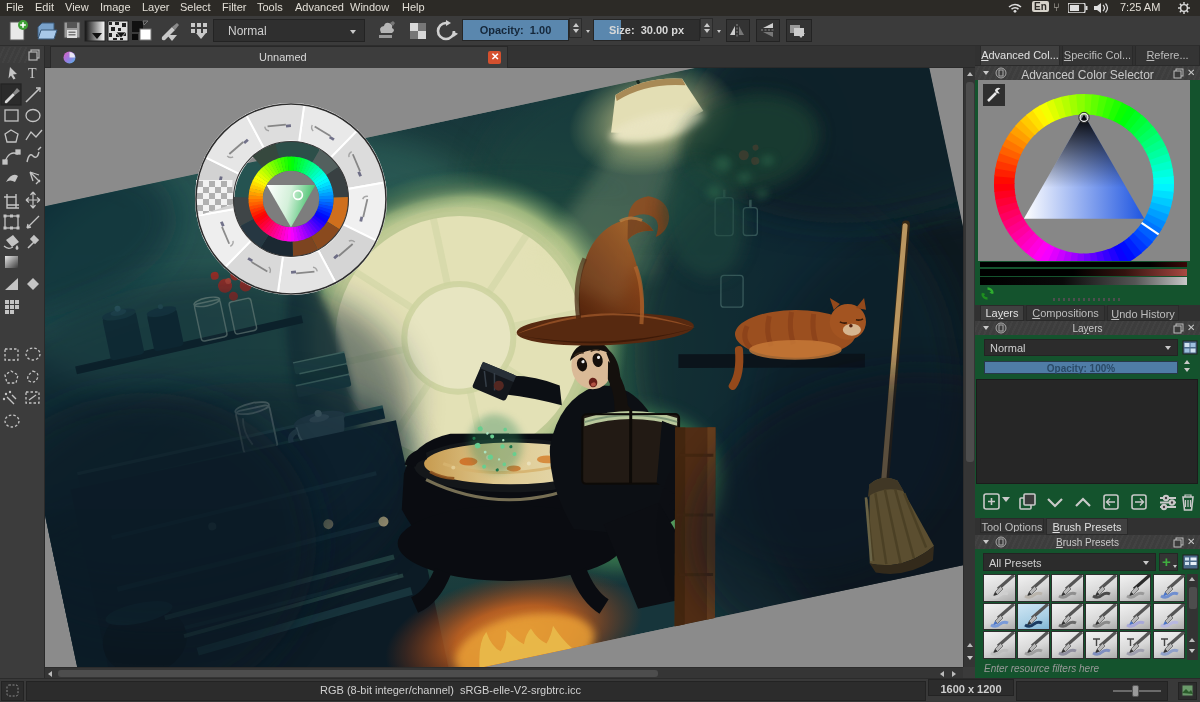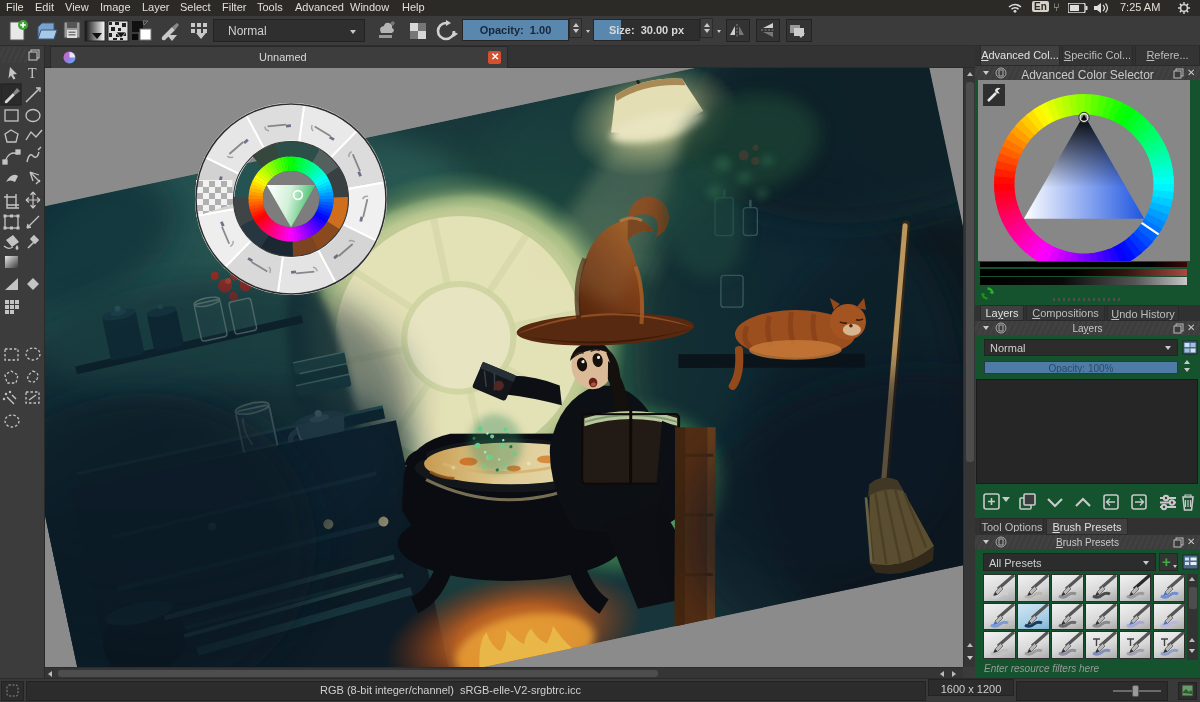--- a/index.html
+++ b/index.html
@@ -1000,21 +1000,21 @@
     </div>
 <svg style="position:absolute;left:207px;top:294px" width="16" height="17" viewBox="0 0 16 17">
       <rect x="1" y="2" width="14" height="13" fill="#4a6a8a" stroke="#222"></rect>
       <rect x="2.5" y="4" width="5" height="4" fill="#cfe0ef"></rect>
       <rect x="8.5" y="4" width="5" height="4" fill="#9fc0df"></rect>
       <rect x="2.5" y="9.5" width="5" height="4" fill="#9fc0df"></rect>
       <rect x="8.5" y="9.5" width="5" height="4" fill="#cfe0ef"></rect>
     </svg>
 
 <div style="position:absolute;left:9px;top:316px;width:194px;height:13px;background:#4f7ca6;border:1px solid #283848;">
-<span style="position:absolute;left:0;top:0.5px;width:100%;text-align:center;font-size:10px;color:#2a4a66;">Opacity: 100%</span>
+<span style="position:absolute;left:0;top:0.5px;width:100%;text-align:center;font-size:10px;color:#2a4a66;font-weight:bold;">Opacity: 100%</span>
     </div>
 <div style="position:absolute;left:206px;top:313px;width:13px;height:18px;">
 <span class="dd" style="left:3px;top:2px;border-top:none;border-bottom:4px solid #c9c9c9;"></span>
 <span class="dd" style="left:3px;top:10px;"></span>
     </div>
 
 <div style="position:absolute;left:1px;top:334px;width:222px;height:105px;background:#262626;border:1px solid #1b1b1b;">
 </div>
 
 <svg style="position:absolute;left:7px;top:444px" width="212" height="26" viewBox="0 0 212 26">
@@ -1217,21 +1217,21 @@
 </div>
 <span style="position:absolute;left:9px;top:618px;color:#9a9a9a;font-style:italic;font-size:10px;">Enter resource filters here</span>
 </div>
 
 <div id="statusbar">
   <div class="well" style="position:absolute;left:1px;top:2px;width:23px;height:20px;"><svg width="21" height="18" viewBox="0 0 21 18">
         <rect x="5" y="3" width="11" height="11" rx="2" fill="none" stroke="#8a8a8a" stroke-dasharray="2 1.5"></rect>
       </svg></div>
   <div class="well" style="position:absolute;left:26px;top:2px;width:900px;height:20px;"></div>
   <span style="position:absolute;left:320px;top:5px;">RGB (8-bit integer/channel)&nbsp; sRGB-elle-V2-srgbtrc.icc</span>
-  <div class="well" style="position:absolute;left:928px;top:0;width:86px;height:17px;text-align:center;"><span style="position:relative;top:3px;">1600 x 1200</span></div>
+  <div class="well" style="position:absolute;left:928px;top:0;width:86px;height:17px;text-align:center;font-weight:bold;"><span style="position:relative;top:3px;">1600 x 1200</span></div>
   <div class="well" style="position:absolute;left:1016px;top:2px;width:152px;height:20px;"></div>
   <span style="position:absolute;left:1078px;top:20px;margin-top:8px;">64%</span>
   <div style="position:absolute;left:1113px;top:11px;width:48px;height:2px;background:#6a6a6a;"></div>
   <div style="position:absolute;left:1132px;top:6px;width:7px;height:12px;background:#9a9a9a;border-radius:2px;border:1px solid #555;"></div>
   <div class="well" style="position:absolute;left:1178px;top:3px;width:19px;height:18px;"><svg width="17" height="16" viewBox="0 0 17 16">
         <rect x="3" y="2" width="11" height="11" fill="#6a9a6a" stroke="#333"></rect>
         <path d="M3 10 l4 -4 3 3 2 -2 2 4z" fill="#2a5a2a"></path>
       </svg></div>
 </div>
 

